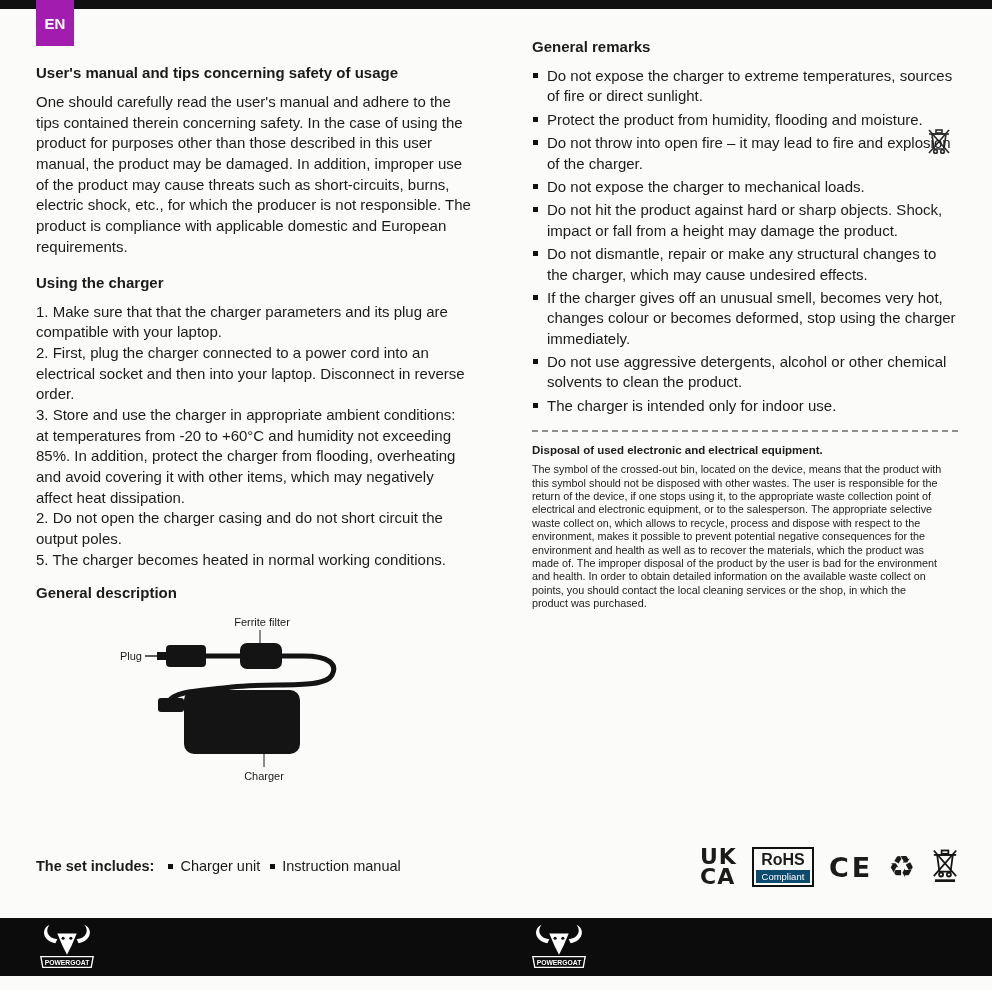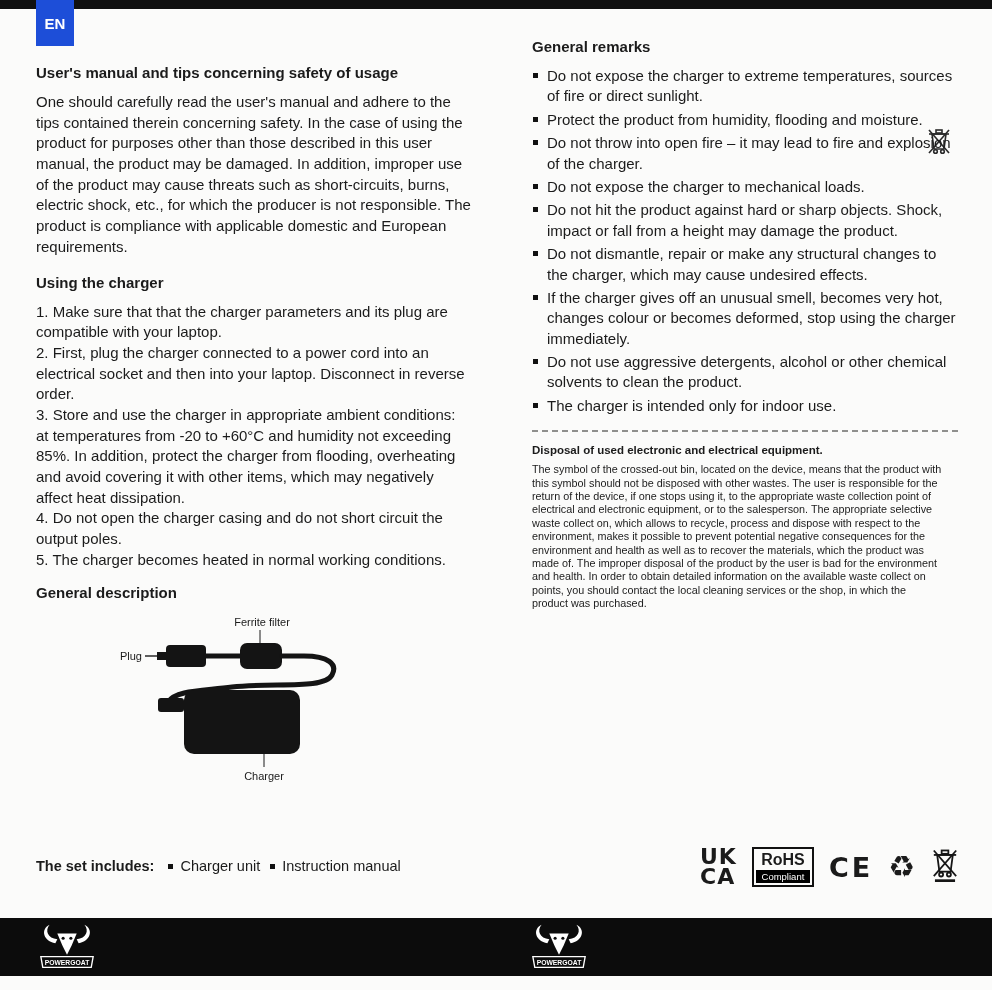--- a/index.html
+++ b/index.html
@@ -9,21 +9,21 @@
     width: 992px; height: 990px;
     background: #fbfbfa;
     font-family: "Liberation Sans", sans-serif;
     color: #1b1b1b;
     overflow: hidden;
     margin: 0 auto;
   }
   .top-strip { position: absolute; top: 0; left: 0; right: 0; height: 9px; background: #101010; }
   .lang-badge {
     position: absolute; top: 0; left: 36px; width: 38px; height: 46px;
-    background: #1d4ed8; color: #fff; font-weight: bold; font-size: 15px;
+    background: #a21caf; color: #fff; font-weight: bold; font-size: 15px;
     display: flex; align-items: center; justify-content: center;
   }
   .edge-icon { position: absolute; left: 926px; top: 126px; }
 
   .col-left  { position: absolute; left: 36px;  top: 64px; width: 436px; }
   .col-right { position: absolute; left: 532px; top: 38px; width: 426px; }
 
   .section-title { font-size: 15px; font-weight: 700; margin: 0 0 11px; }
   .body-text { font-size: 15px; line-height: 1.38; margin: 0 0 16px; }
   .num-item { font-size: 15px; line-height: 1.38; }
@@ -48,21 +48,21 @@
 
   .set-includes { position: absolute; left: 36px; top: 858px; font-size: 14.5px; display: flex; align-items: center; }
   .set-label { font-weight: 700; margin-right: 4px; }
   .set-item { margin-left: 10px; position: relative; padding-left: 12px; }
   .set-item::before { content: ""; position: absolute; left: 0; top: 6px; width: 5px; height: 5px; background: #111; }
 
   .certs { position: absolute; left: 700px; top: 846px; display: flex; align-items: center; gap: 15px; }
   .ukca { font-weight: 700; font-size: 22px; line-height: 0.92; letter-spacing: 1px; font-family: "DejaVu Sans", sans-serif; }
   .rohs-box { border: 2px solid #111; padding: 2px; text-align: center; min-width: 62px; }
   .rohs-title { font-weight: 700; font-size: 16px; line-height: 1; padding: 1px 4px 2px; }
-  .rohs-sub { background: #000000; color: #fff; font-size: 9.5px; line-height: 1.2; padding: 1px 3px; }
+  .rohs-sub { background: #0c4a6e; color: #fff; font-size: 9.5px; line-height: 1.2; padding: 1px 3px; }
   .ce-mark { font-family: "DejaVu Sans", sans-serif; font-weight: 700; font-size: 27px; letter-spacing: 3px; }
   .recycle-glyph { font-family: "DejaVu Sans", sans-serif; font-size: 30px; line-height: 1; }
 
   .footer-bar { position: absolute; left: 0; top: 918px; width: 100%; height: 58px; background: #0c0c0c; }
   .goat-logo { position: absolute; top: 3px; }
   .goat-logo.left { left: 36px; }
   .goat-logo.center { left: 528px; }
 </style>
 </head>
 <body>
@@ -90,21 +90,21 @@
 
   <div class="col-left">
     <h2 class="section-title">User's manual and tips concerning safety of usage</h2>
     <p class="body-text">One should carefully read the user's manual and adhere to the tips contained therein concerning safety. In the case of using the product for purposes other than those described in this user manual, the product may be damaged. In addition, improper use of the product may cause threats such as short-circuits, burns, electric shock, etc., for which the producer is not responsible. The product is compliance with applicable domestic and European requirements.</p>
 
     <h2 class="section-title">Using the charger</h2>
     <div class="num-list">
       <div class="num-item">1. Make sure that that the charger parameters and its plug are compatible with your laptop.</div>
       <div class="num-item">2. First, plug the charger connected to a power cord into an electrical socket and then into your laptop. Disconnect in reverse order.</div>
       <div class="num-item">3. Store and use the charger in appropriate ambient conditions: at temperatures from -20 to +60°C and humidity not exceeding 85%. In addition, protect the charger from flooding, overheating and avoid covering it with other items, which may negatively affect heat dissipation.</div>
-      <div class="num-item">4. Do not open the charger casing and do not short circuit the output poles.</div>
+      <div class="num-item">2. Do not open the charger casing and do not short circuit the output poles.</div>
       <div class="num-item">5. The charger becomes heated in normal working conditions.</div>
     </div>
 
     <h2 class="section-title">General description</h2>
 
     <div class="diagram-wrap">
       <svg width="436" height="182" viewBox="0 0 436 182">
 
         <text x="226" y="14" font-size="11" text-anchor="middle" fill="#1b1b1b">Ferrite filter</text>
         <line x1="224" y1="18" x2="224" y2="31" stroke="#1b1b1b" stroke-width="1"></line>

